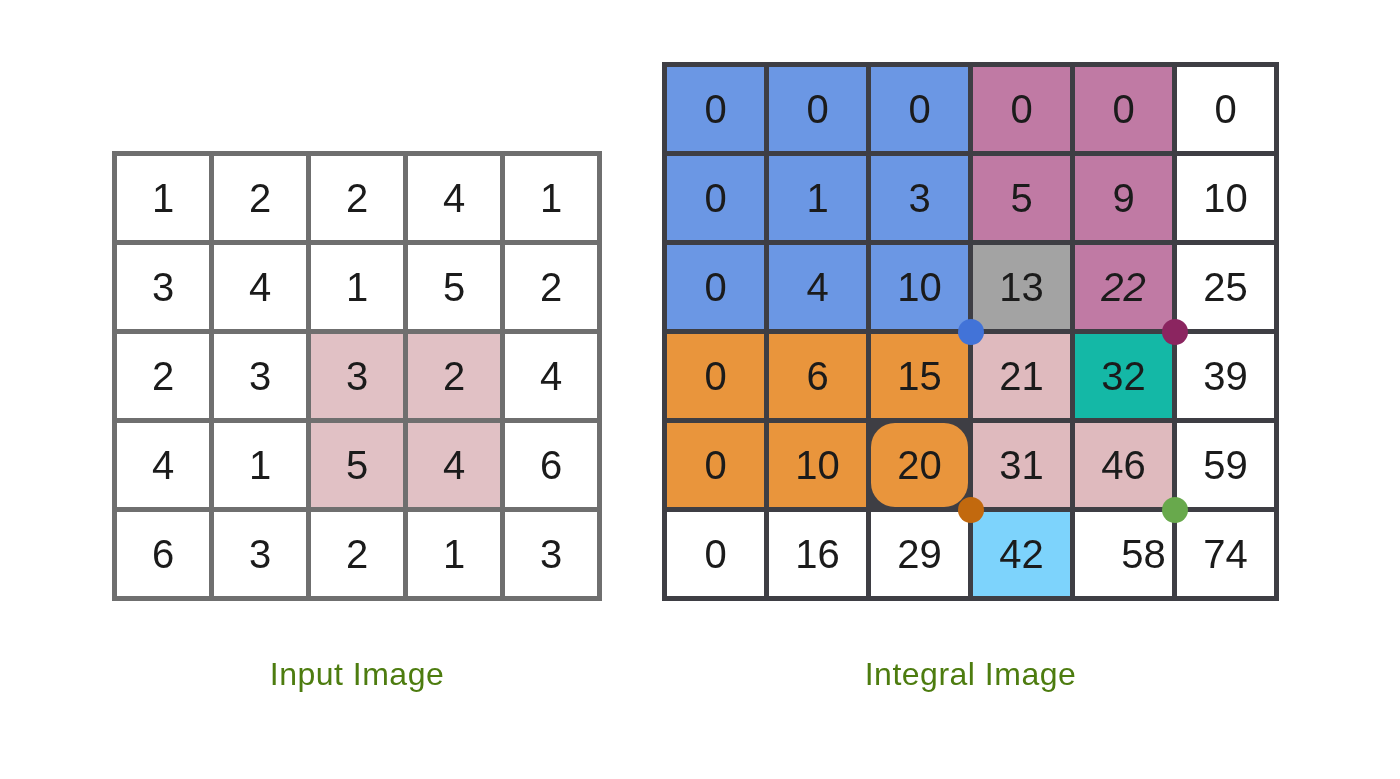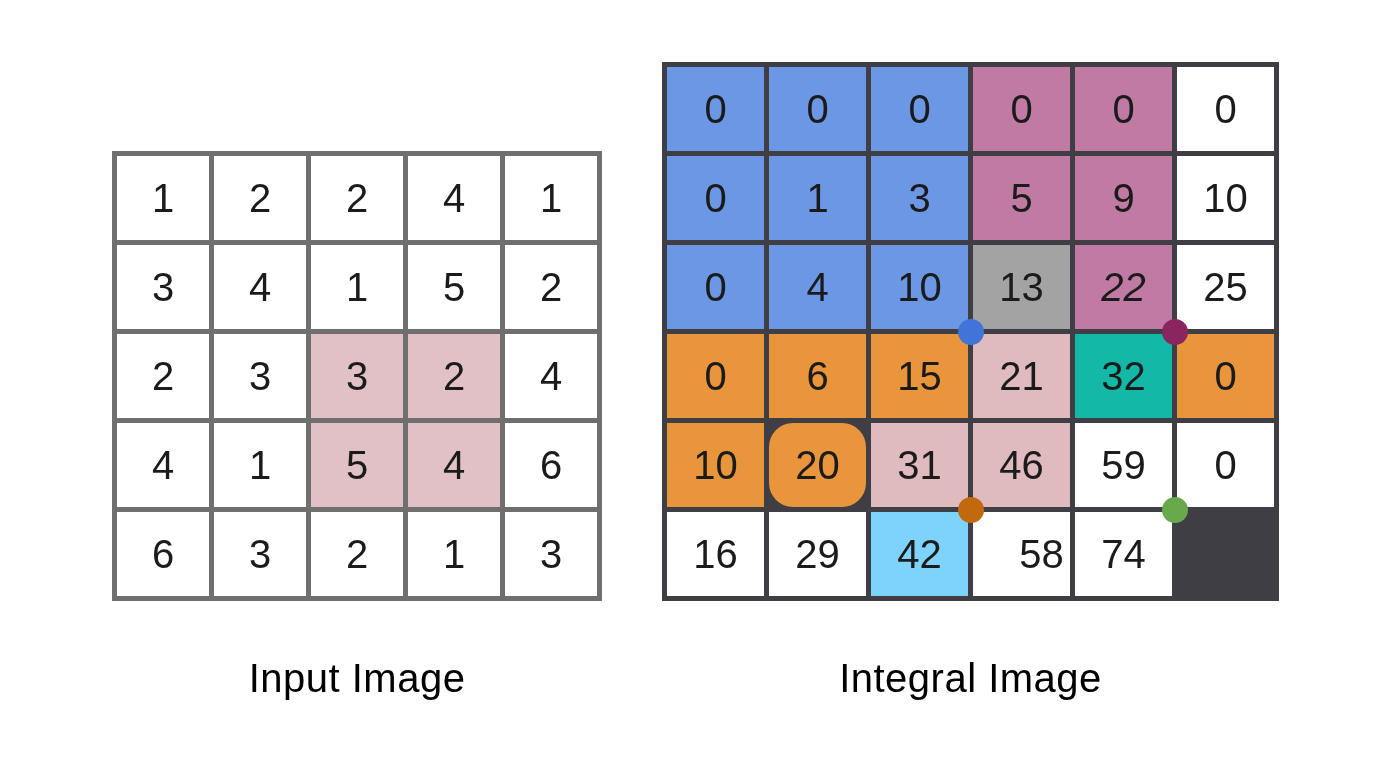--- a/index.html
+++ b/index.html
@@ -54,22 +54,22 @@
     height: 26px;
     border-radius: 50%;
     transform: translate(-50%, -50%);
     z-index: 2;
   }
   figcaption {
     position: absolute;
     left: 0;
     width: 100%;
     text-align: center;
-    font-size: 40px;
-    color: #000000;
+    font-size: 32px;
+    color: #4d7c0f;
     letter-spacing: 0.5px;
   }
   #input-caption   { top: 505px; }
   #integral-caption{ top: 594px; }
 </style>
 </head>
 <body>
 
 <div class="canvas">
 
@@ -122,20 +122,21 @@
         <div class="cell" style="background: rgb(107, 151, 228);">4</div>
         <div class="cell" style="background: rgb(107, 151, 228);">10</div>
         <div class="cell" style="background: #a3a3a3;">13</div>
         <div class="cell" style="background: rgb(192, 122, 164); font-style: italic;">22</div>
         <div class="cell" style="background: rgb(255, 255, 255);">25</div>
         <div class="cell" style="background: rgb(233, 149, 60);">0</div>
         <div class="cell" style="background: rgb(233, 149, 60);">6</div>
         <div class="cell" style="background: rgb(233, 149, 60);">15</div>
         <div class="cell" style="background: rgb(223, 186, 190);">21</div>
         <div class="cell" style="background: #14b8a6; text-align: center;">32</div>
+        <div class="cell" style="background: rgb(255, 255, 255);">39</div>
         <div class="cell" style="background: rgb(233, 149, 60);">0</div>
         <div class="cell" style="background: rgb(233, 149, 60);">10</div>
         <div class="cell" style="background: rgb(233, 149, 60); border-radius: 24px;">20</div>
         <div class="cell" style="background: rgb(223, 186, 190);">31</div>
         <div class="cell" style="background: rgb(223, 186, 190);">46</div>
         <div class="cell" style="background: rgb(255, 255, 255);">59</div>
         <div class="cell" style="background: rgb(255, 255, 255);">0</div>
         <div class="cell" style="background: rgb(255, 255, 255);">16</div>
         <div class="cell" style="background: rgb(255, 255, 255);">29</div>
         <div class="cell" style="background: #7dd3fc;">42</div>

